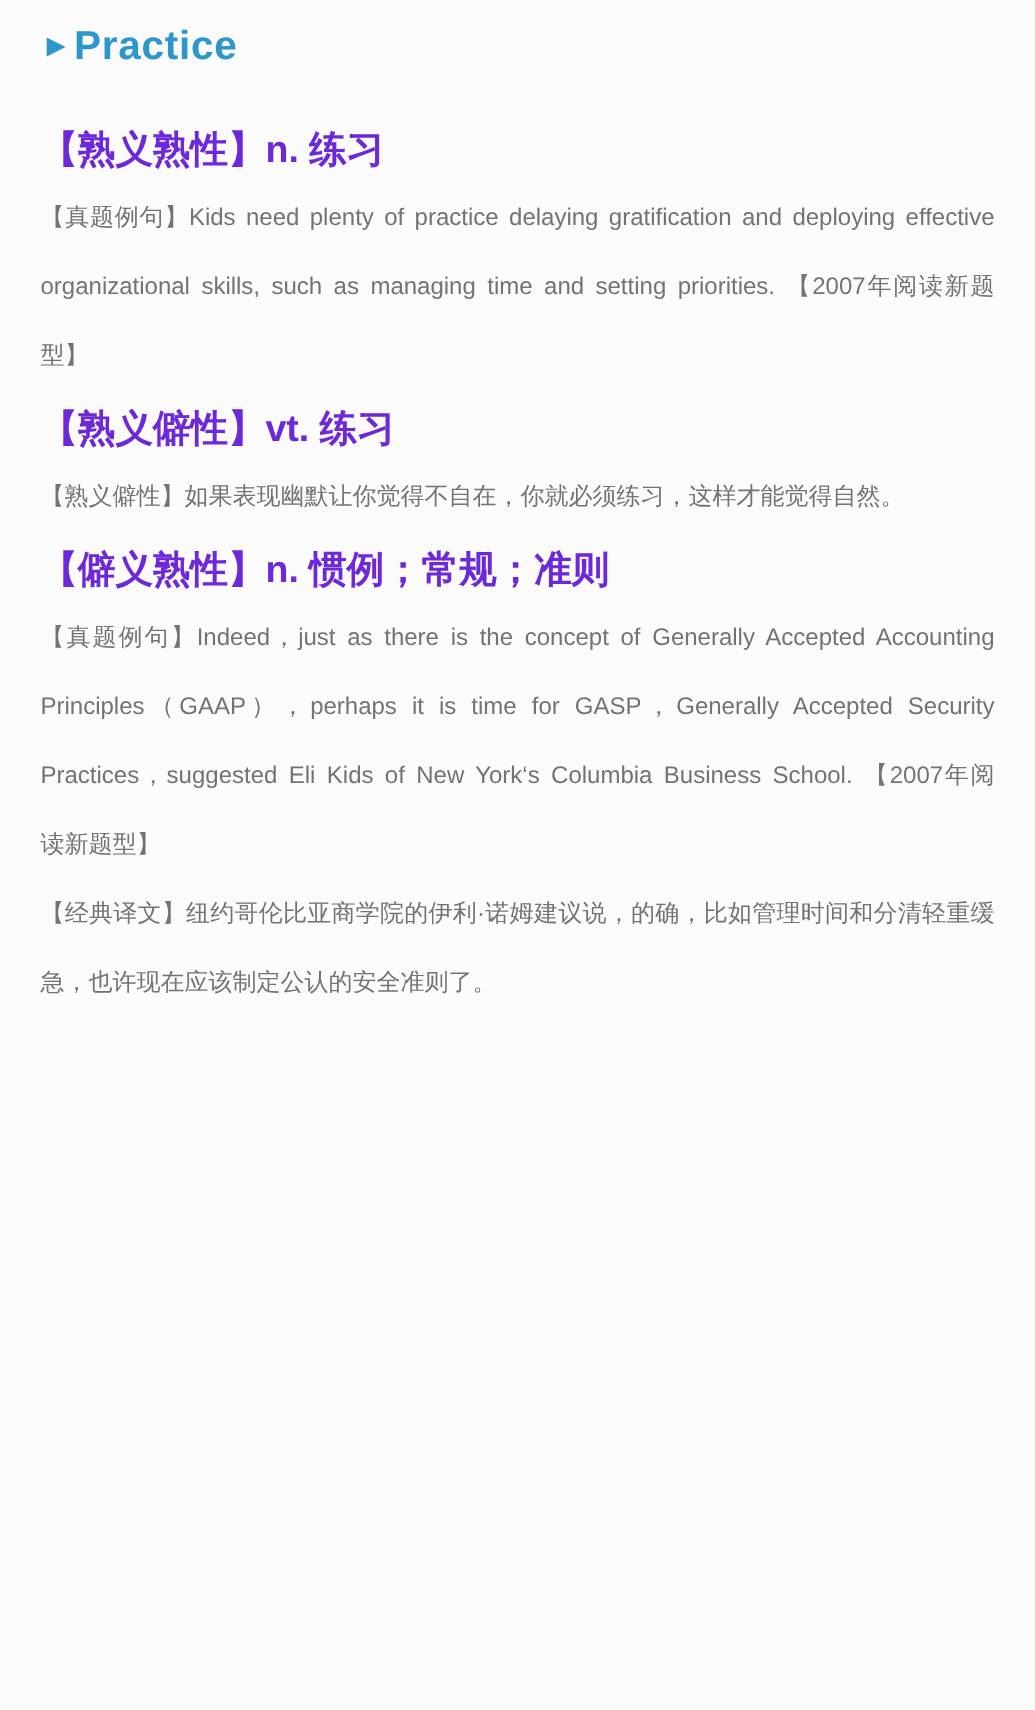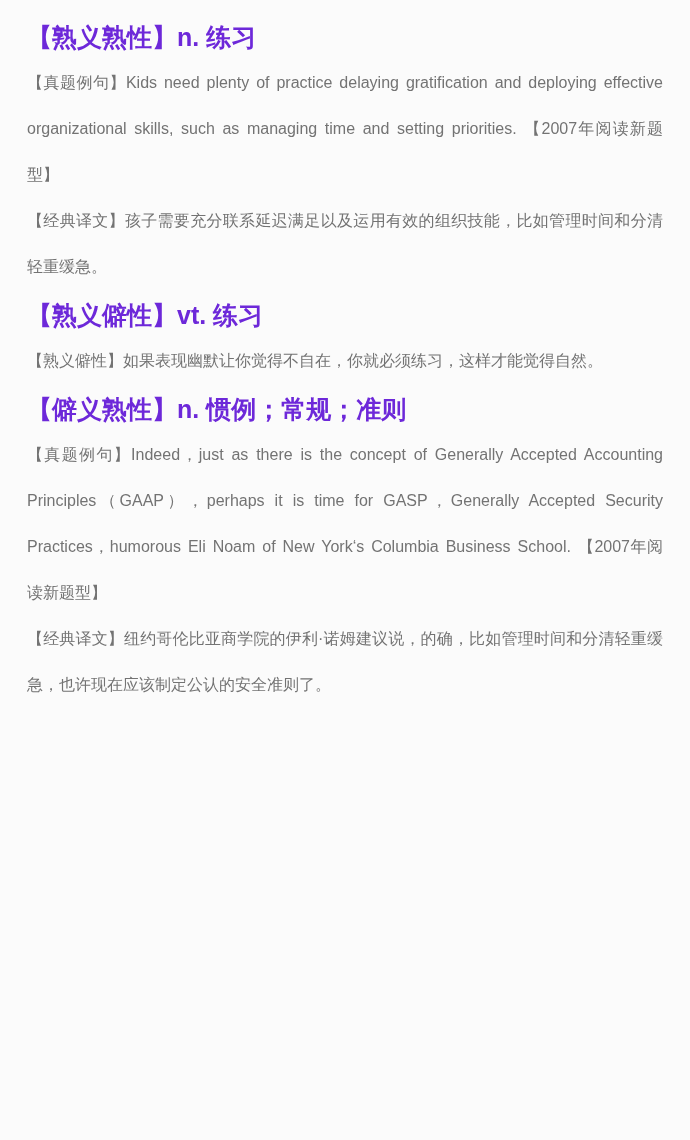--- a/index.html
+++ b/index.html
@@ -46,31 +46,31 @@
     text-align: justify;
     text-justify: inter-word;
     word-spacing: 2px;
   }
 </style>
 </head>
 <body>
 
 <div class="page">
 
+  <h1 class="title"><span class="bullet">►</span><span>Practice</span></h1>
 
   <section>
     <h2 class="sense-heading">【熟义熟性】n. 练习</h2>
     <p class="para">【真题例句】Kids need plenty of practice delaying gratification and deploying effective organizational skills, such as managing time and setting priorities. 【2007年阅读新题型】</p>
-    <p class="para">【经典译文】孩子需要充分联系延迟满足以及运用有效的组织技能，比如管理时间和分清轻重缓急。</p>
   </section>
 
   <section>
     <h2 class="sense-heading">【熟义僻性】vt. 练习</h2>
     <p class="para">【熟义僻性】如果表现幽默让你觉得不自在，你就必须练习，这样才能觉得自然。</p>
   </section>
 
   <section>
     <h2 class="sense-heading">【僻义熟性】n. 惯例；常规；准则</h2>
-    <p class="para">【真题例句】Indeed，just as there is the concept of Generally Accepted Accounting Principles（GAAP），perhaps it is time for GASP，Generally Accepted Security Practices，humorous Eli Noam of New York‘s Columbia Business School. 【2007年阅读新题型】</p>
+    <p class="para">【真题例句】Indeed，just as there is the concept of Generally Accepted Accounting Principles（GAAP），perhaps it is time for GASP，Generally Accepted Security Practices，suggested Eli Kids of New York‘s Columbia Business School. 【2007年阅读新题型】</p>
     <p class="para">【经典译文】纽约哥伦比亚商学院的伊利·诺姆建议说，的确，比如管理时间和分清轻重缓急，也许现在应该制定公认的安全准则了。</p>
   </section>
 
 </div>
 
 </body></html>

